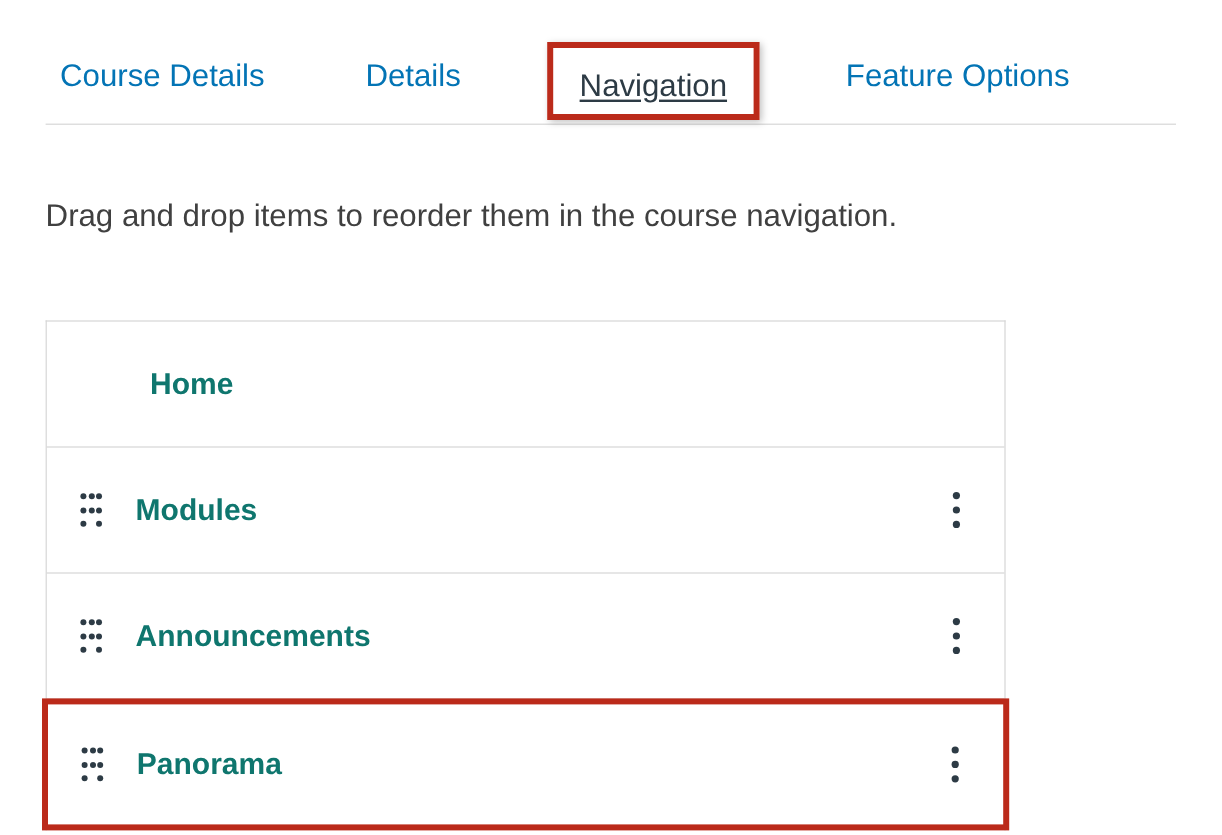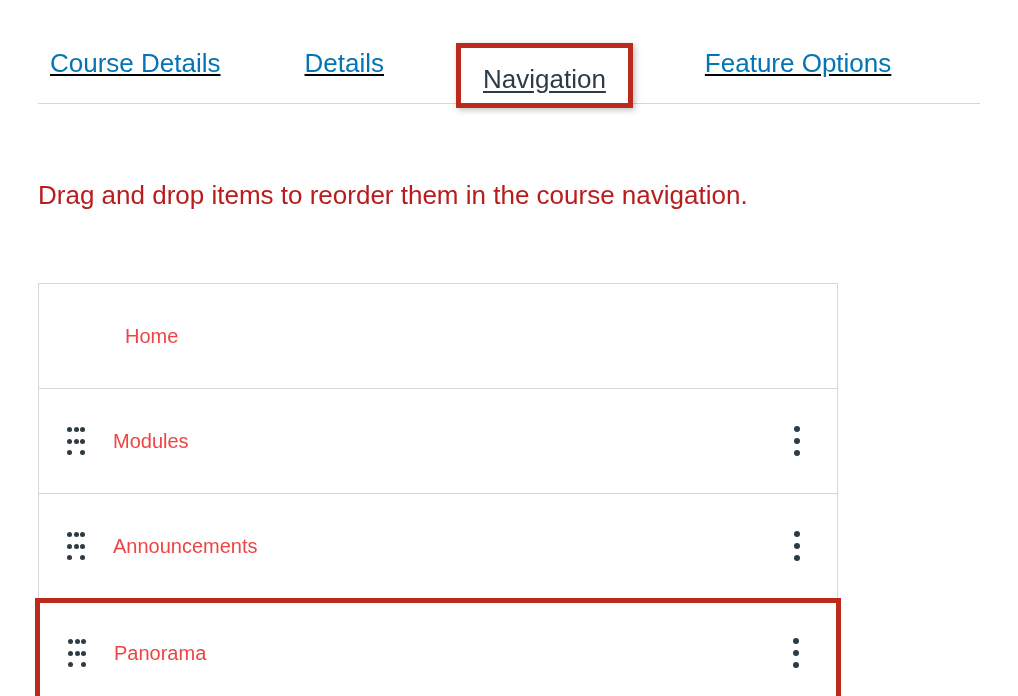--- a/index.html
+++ b/index.html
@@ -15,22 +15,21 @@
       overflow: hidden;
     }
     .container {
       padding: 32px 38px;
     }
     .tabs {
       display: flex;
       gap: 60px;
       border-bottom: 1px solid #d6d6d6;
       padding-bottom: 0;
-      align-items: flex-end;
-      text-decoration: underline;
+      align-items: center;
     }
     .tab {
       color: #0374B5;
       font-size: 26px;
       padding: 16px 12px 24px 12px;
       cursor: pointer;
       text-decoration: none;
       position: relative;
     }
     .tab-active-wrapper {
@@ -42,43 +41,44 @@
     }
     .tab-active {
       color: #2d3b45;
       text-decoration: underline;
       text-underline-offset: 3px;
       padding: 16px 22px 8px 22px;
       display: inline-block;
       font-size: 26px;
     }
     .instruction {
-      margin-top: 76px;
+      margin-top: 60px;
       font-size: 26px;
-      color: #b91c1c;
+      color: #404040;
     }
     .nav-list {
       margin-top: 72px;
       width: 800px;
       border: 1px solid #d6d6d6;
       border-bottom: none;
     }
     .nav-item {
       display: flex;
       align-items: center;
       border-bottom: 1px solid #d6d6d6;
       height: 105px;
       padding: 0 28px;
       position: relative;
     }
     .nav-item-label {
-      font-size: 20px;
-      color: #ef4444;
+      font-size: 25px;
+      color: #0f766e;
       flex: 1;
       margin-left: 28px;
+      font-weight: bold;
     }
     .nav-item-first .nav-item-label {
       margin-left: 58px;
     }
     .drag-handle {
       width: 18px;
       height: 28px;
       display: flex;
       flex-wrap: wrap;
       align-content: space-between;

